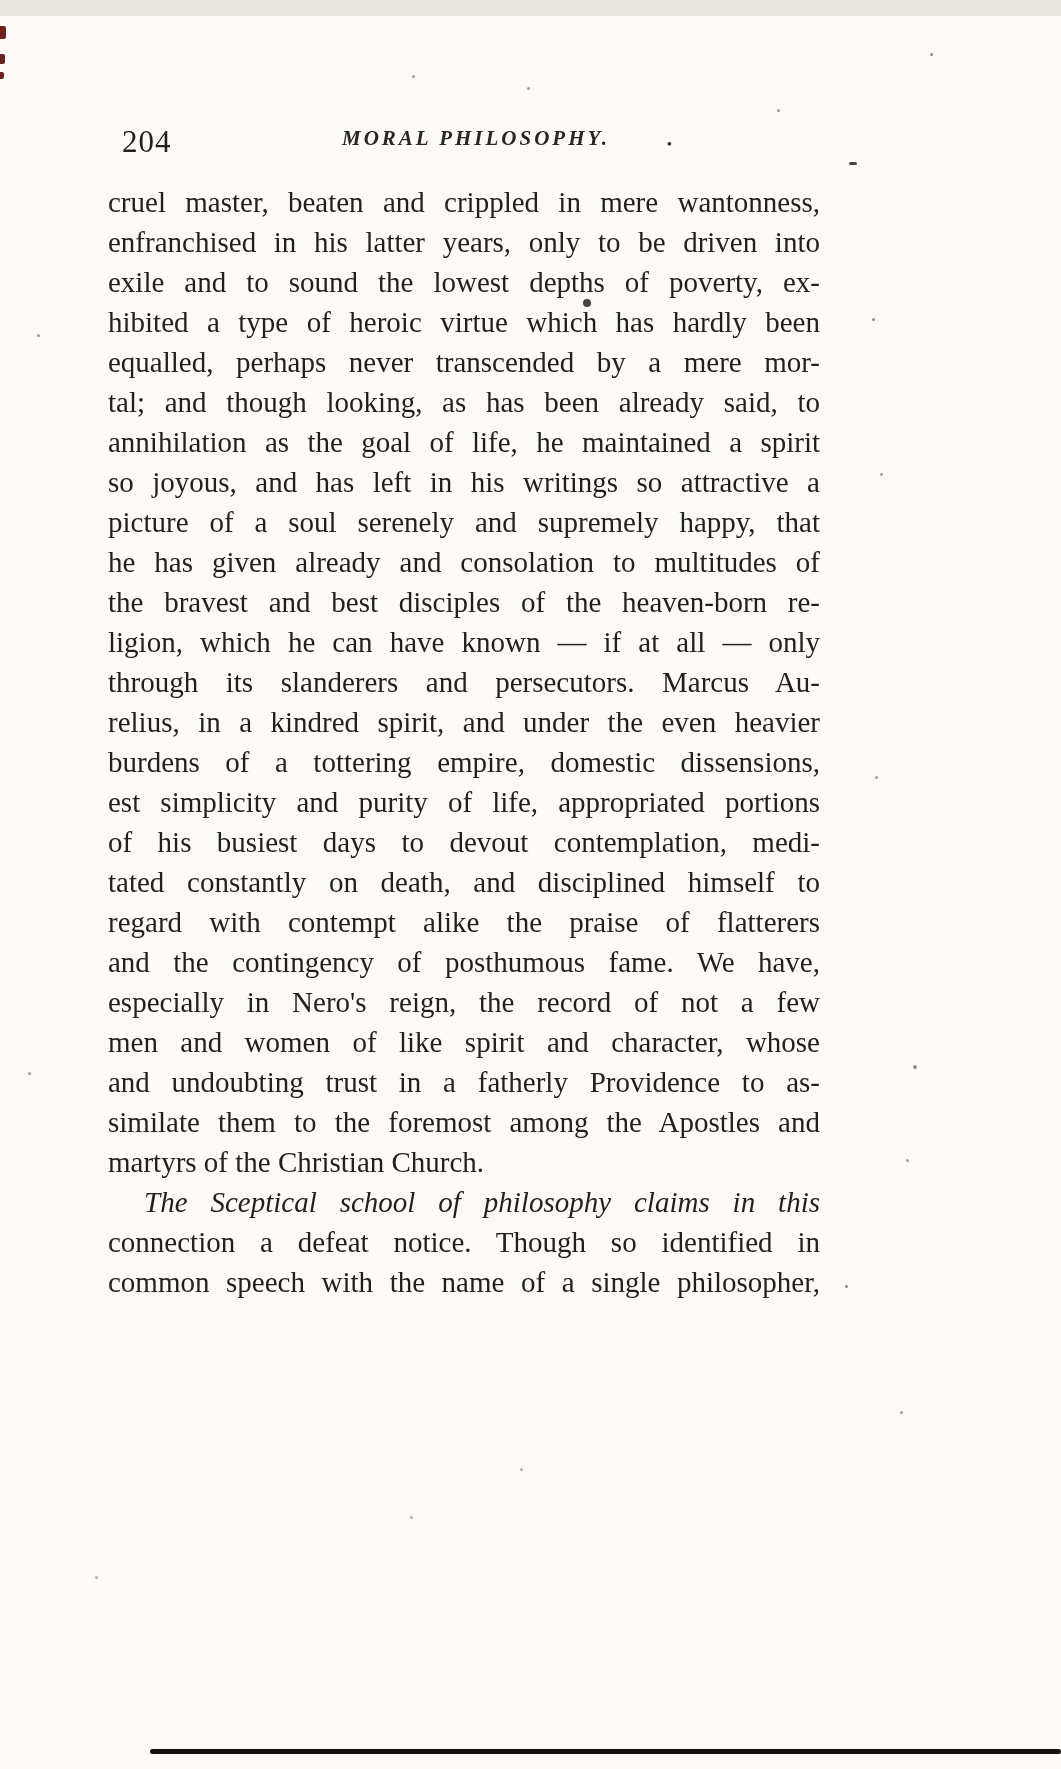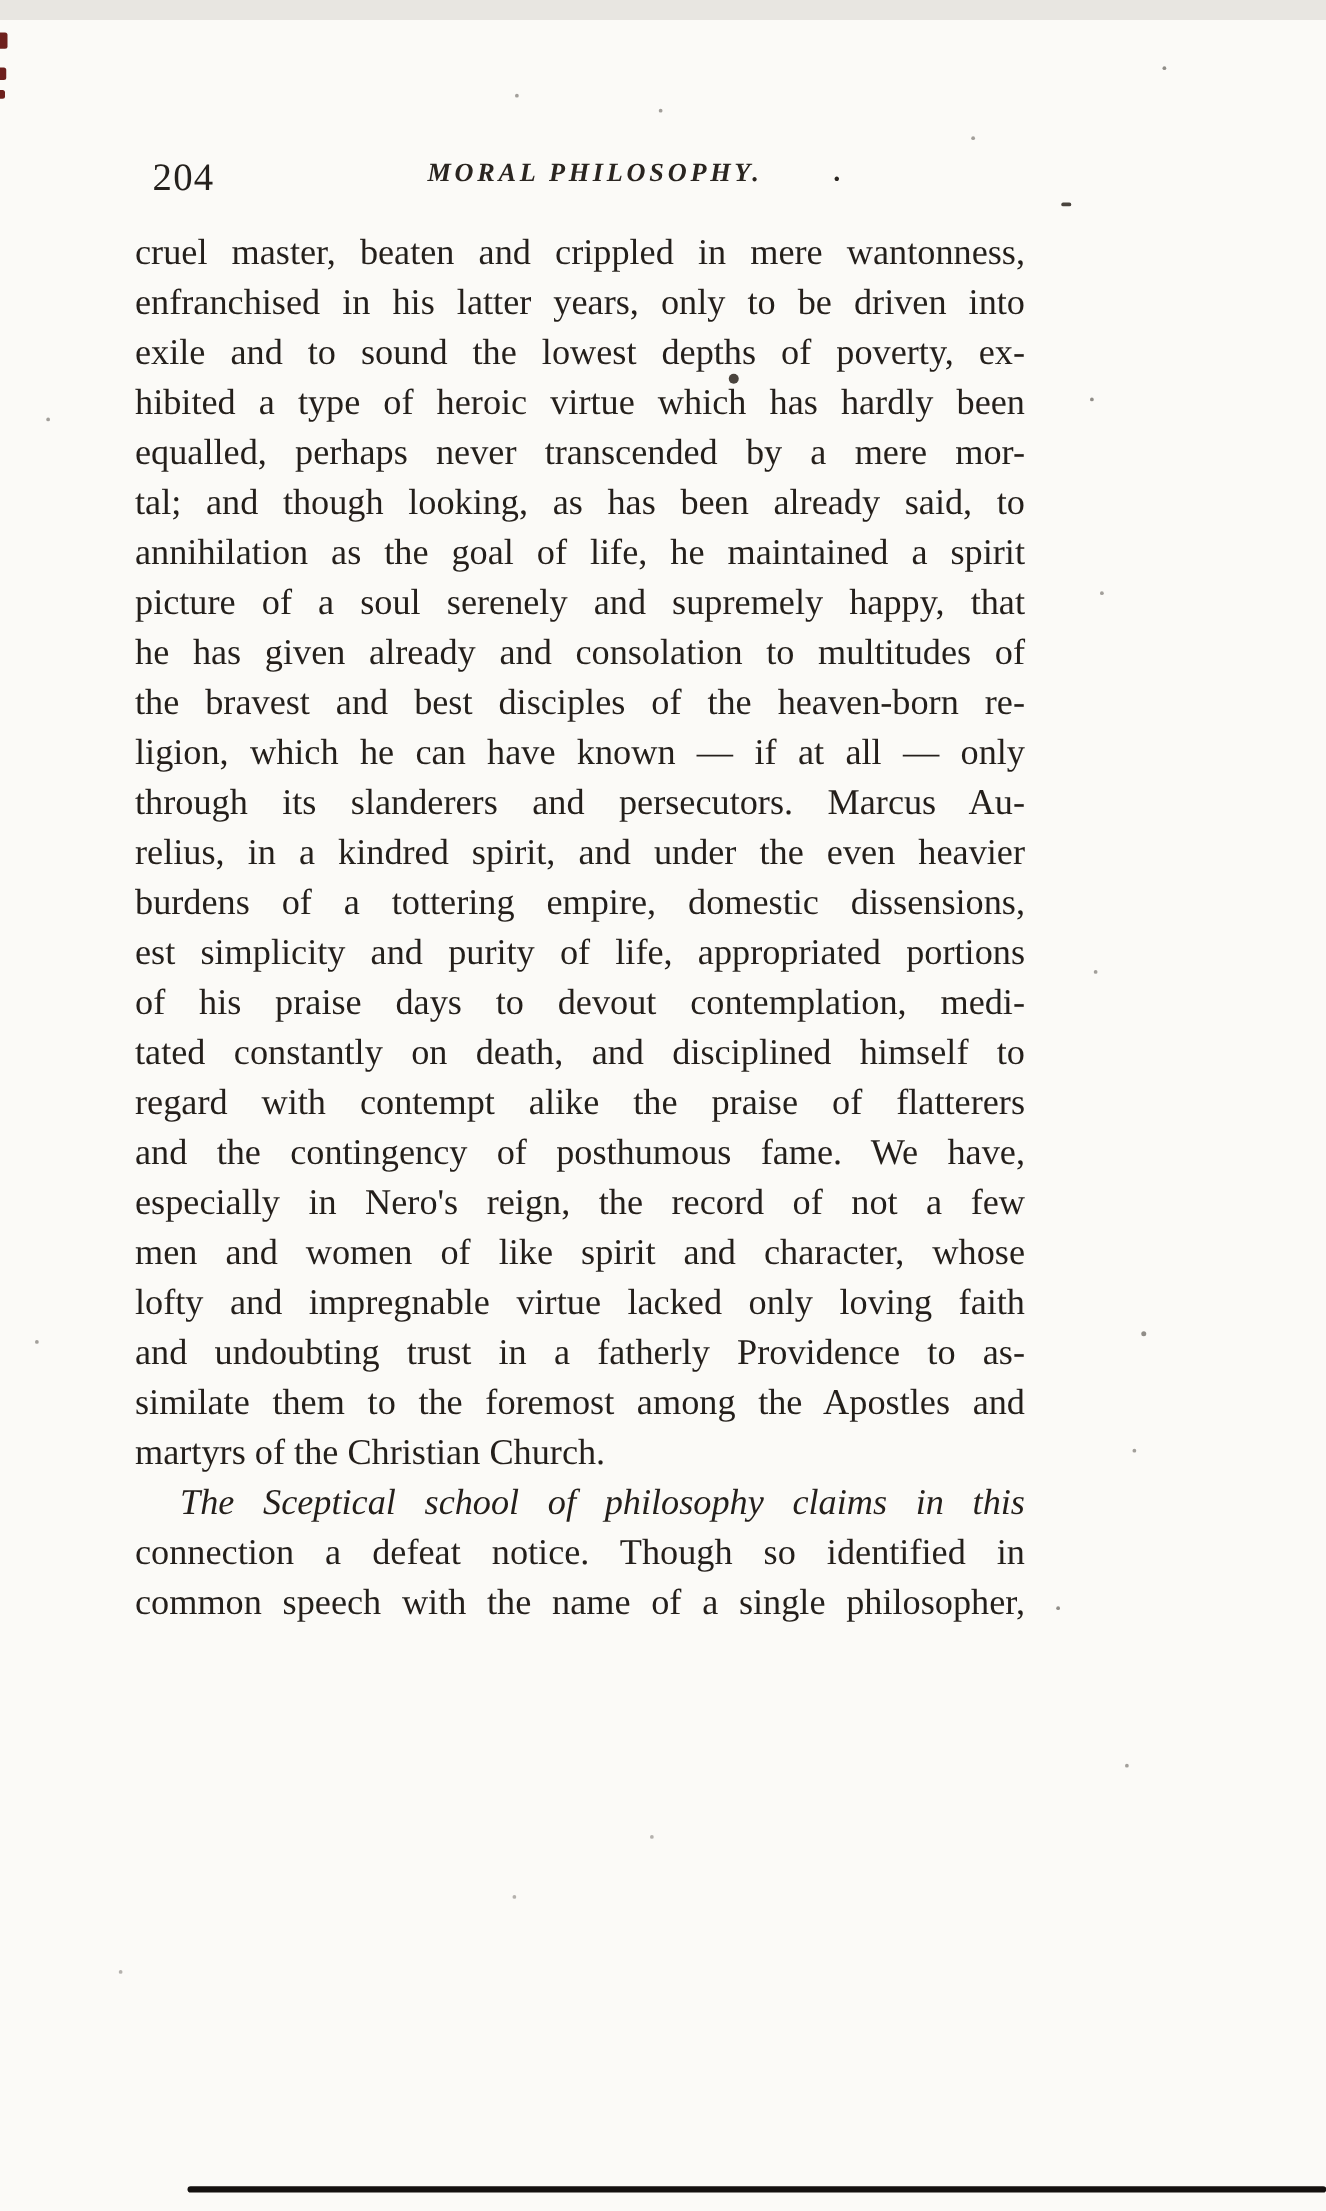--- a/index.html
+++ b/index.html
@@ -103,35 +103,35 @@
   </div>
 
   <div class="page-text">
     <div class="line">cruel master, beaten and crippled in mere wantonness,</div>
     <div class="line">enfranchised in his latter years, only to be driven into</div>
     <div class="line">exile and to sound the lowest depths of poverty, ex-</div>
     <div class="line">hibited a type of heroic virtue which has hardly been</div>
     <div class="line">equalled, perhaps never transcended by a mere mor-</div>
     <div class="line">tal; and though looking, as has been already said, to</div>
     <div class="line">annihilation as the goal of life, he maintained a spirit</div>
+    <div class="line">so joyous, and has left in his writings so attractive a</div>
     <div class="line">picture of a soul serenely and supremely happy, that</div>
     <div class="line">he has given already and consolation to multitudes of</div>
     <div class="line">the bravest and best disciples of the heaven-born re-</div>
     <div class="line">ligion, which he can have known — if at all — only</div>
     <div class="line">through its slanderers and persecutors. Marcus Au-</div>
     <div class="line">relius, in a kindred spirit, and under the even heavier</div>
     <div class="line">burdens of a tottering empire, domestic dissensions,</div>
     <div class="line">est simplicity and purity of life, appropriated portions</div>
-    <div class="line">of his praise days to devout contemplation, medi-</div>
+    <div class="line">of his busiest days to devout contemplation, medi-</div>
     <div class="line">tated constantly on death, and disciplined himself to</div>
     <div class="line">regard with contempt alike the praise of flatterers</div>
     <div class="line">and the contingency of posthumous fame. We have,</div>
     <div class="line">especially in Nero's reign, the record of not a few</div>
     <div class="line">men and women of like spirit and character, whose</div>
-    <div class="line">lofty and impregnable virtue lacked only loving faith</div>
     <div class="line">and undoubting trust in a fatherly Providence to as-</div>
     <div class="line">similate them to the foremost among the Apostles and</div>
     <div class="line end">martyrs of the Christian Church.</div>
     <div class="line indent">The Sceptical school of philosophy claims in this</div>
     <div class="line">connection a defeat notice. Though so identified in</div>
     <div class="line">common speech with the name of a single philosopher,</div>
   </div>
 
   <div class="red-mark" style="top:10px; width:6px; height:13px;"></div>
   <div class="red-mark" style="top:38px; width:5px; height:10px;"></div>

